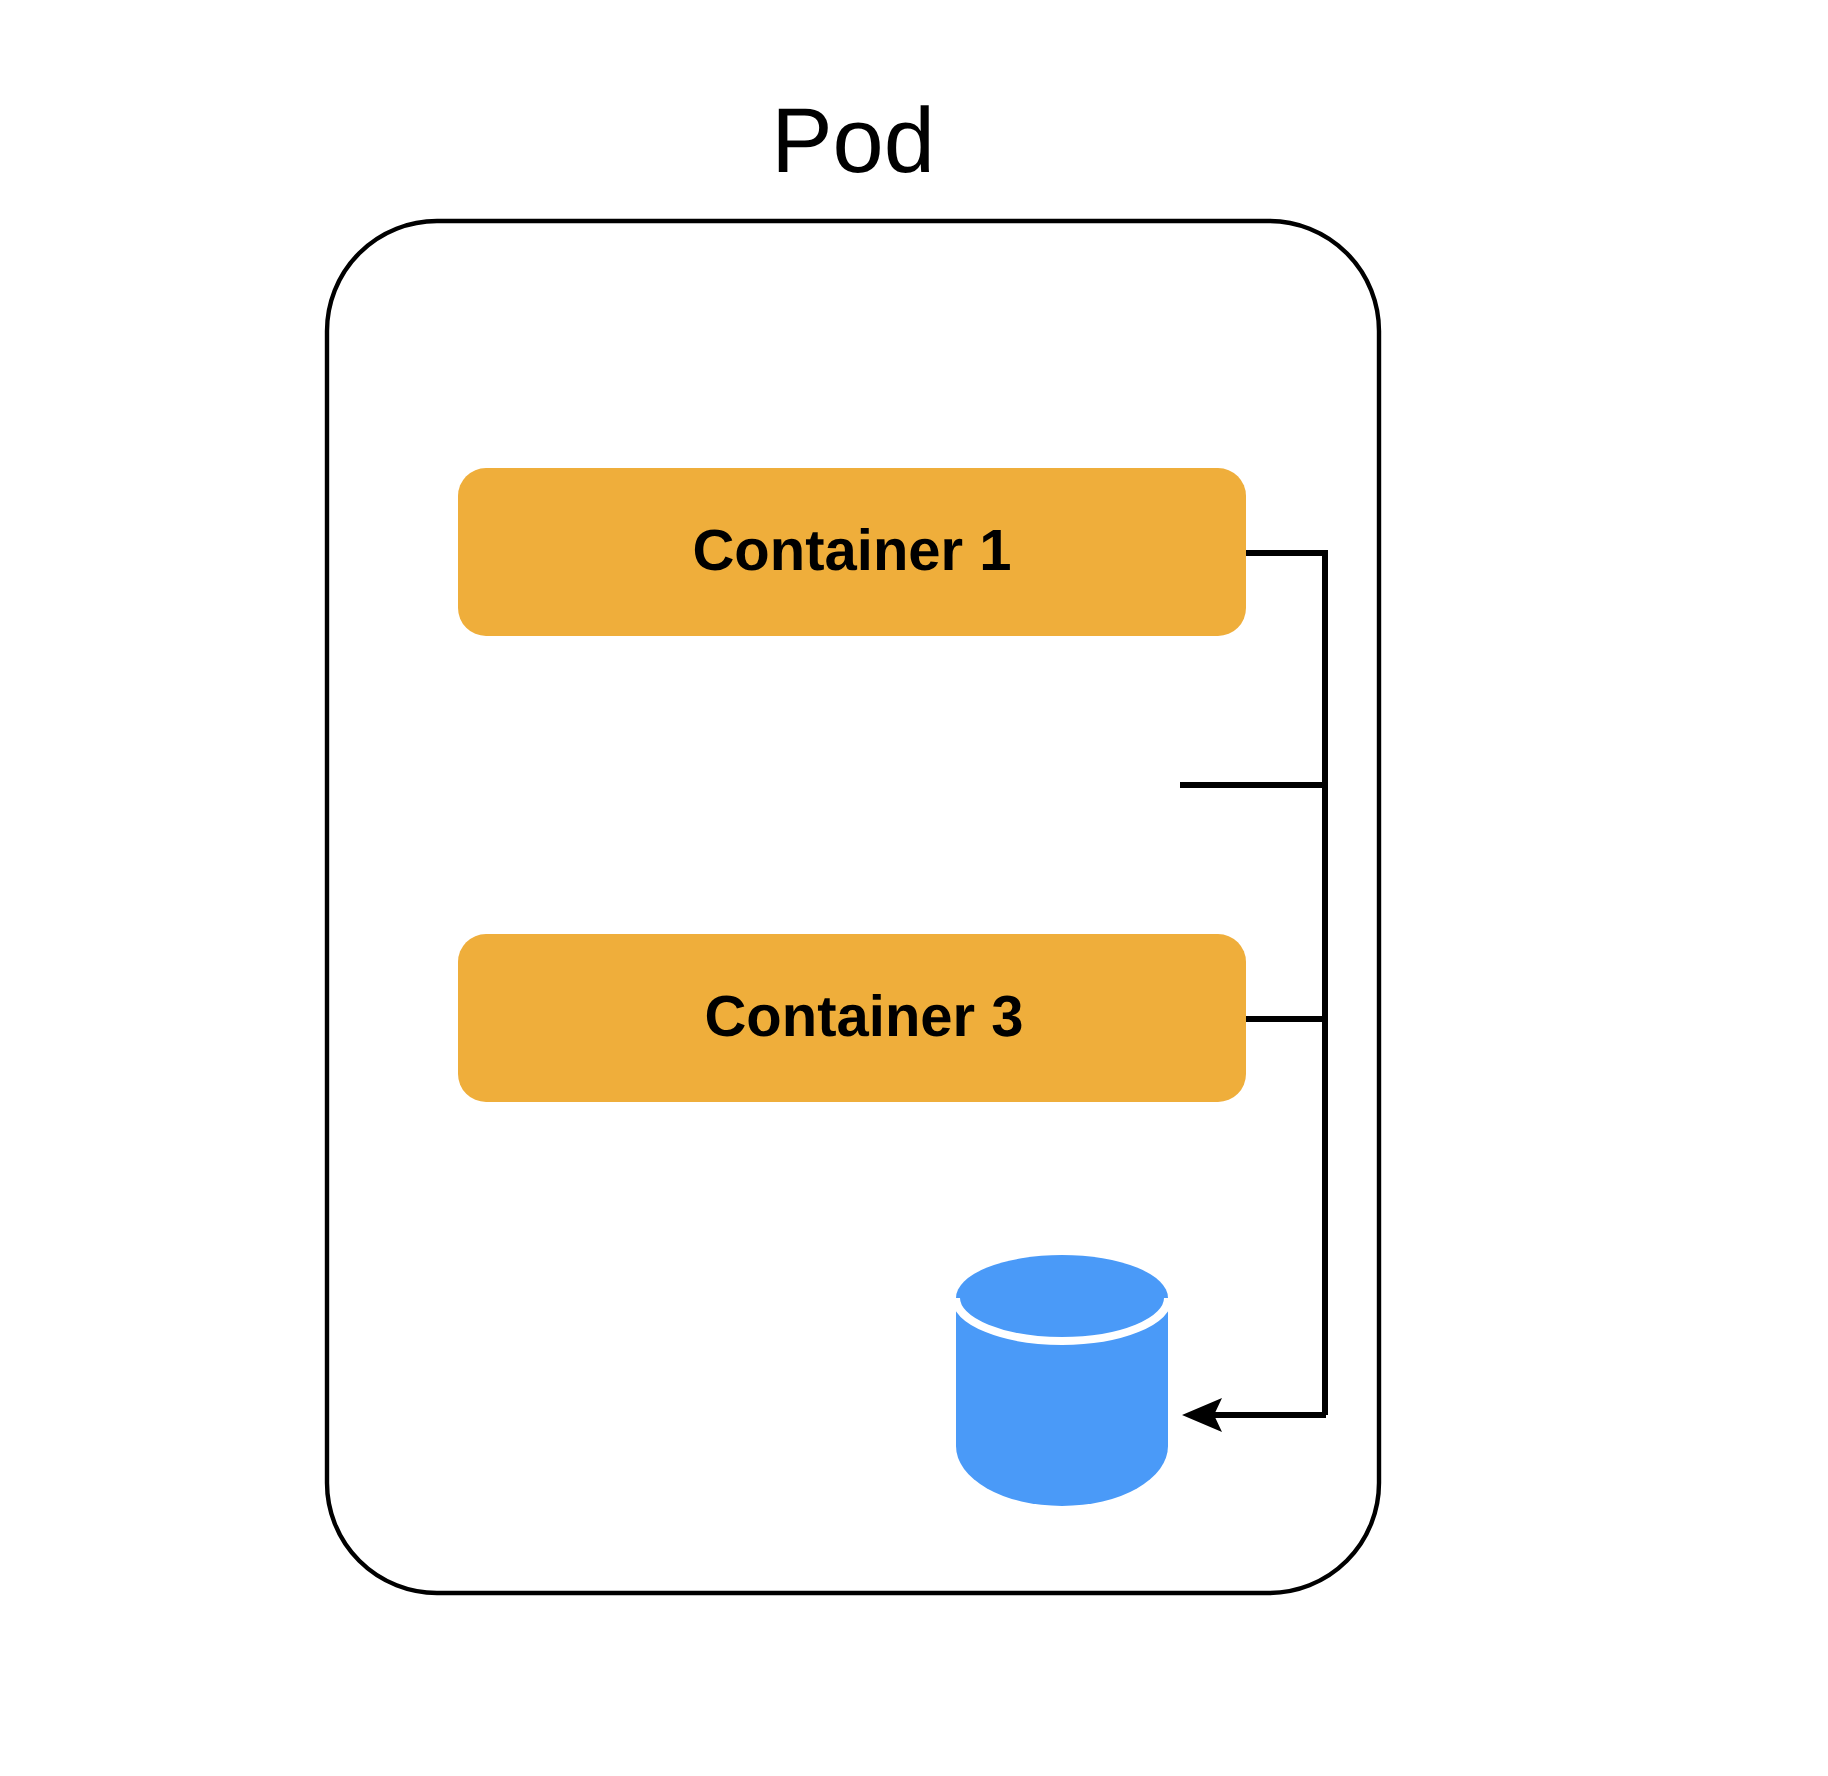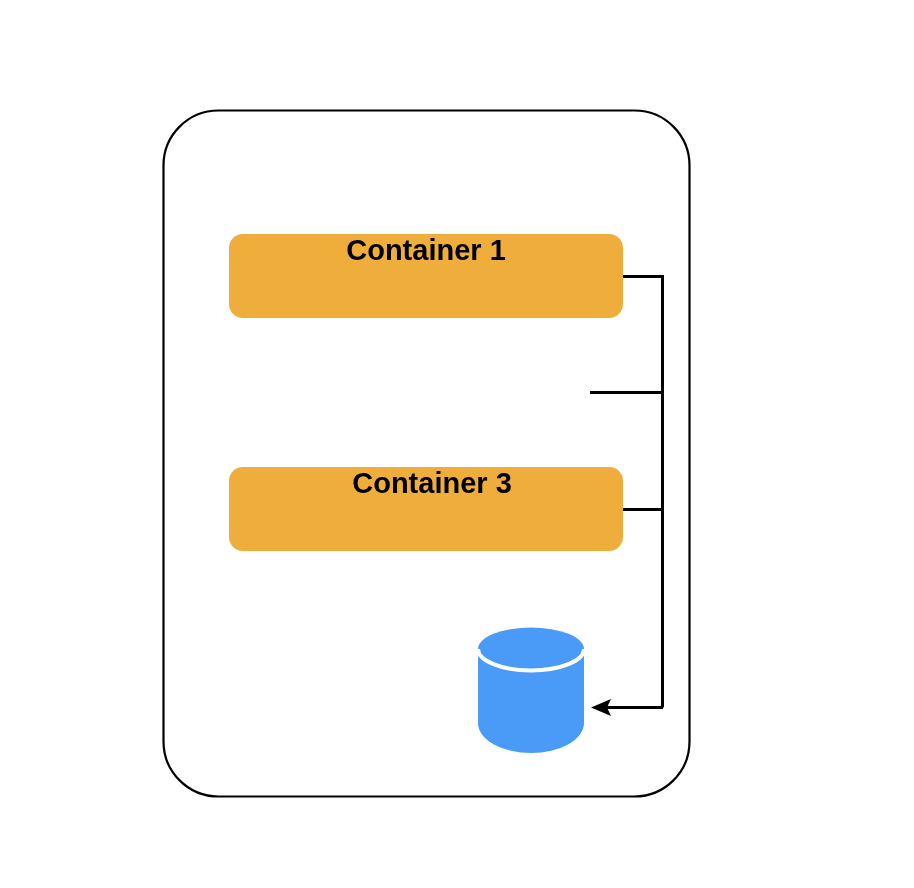--- a/index.html
+++ b/index.html
@@ -40,20 +40,21 @@
     white-space: nowrap;
   }
   .container-box {
     position: absolute;
     left: 229px;
     width: 394px;
     height: 84px;
     border-radius: 14px;
     background: #efae3b;
     display: flex;
+    align-items: center;
     justify-content: center;
     box-sizing: border-box;
   }
   .container-label {
     font-family: "Liberation Sans", sans-serif;
     font-size: 29px;
     font-weight: bold;
     color: #000000;
     letter-spacing: 0px;
     white-space: nowrap;
@@ -69,20 +70,21 @@
     top: 624px;
     width: 112px;
     height: 136px;
   }
 </style>
 </head>
 <body>
 
 <div id="canvas">
 
+  <div class="pod-title">Pod</div>
 
   <svg id="diagram-svg" viewBox="0 0 914 888" xmlns="http://www.w3.org/2000/svg">
 
     <rect x="163.5" y="110.5" width="526" height="686" rx="55" ry="55" fill="#ffffff" stroke="#000000" stroke-width="2.2"></rect>
 
     <line x1="590" y1="276.5" x2="662" y2="276.5" stroke="#000000" stroke-width="3" stroke-linecap="butt"></line>
 
     <line x1="590" y1="392.5" x2="662" y2="392.5" stroke="#000000" stroke-width="3" stroke-linecap="butt"></line>
 
     <line x1="590" y1="509.5" x2="662" y2="509.5" stroke="#000000" stroke-width="3" stroke-linecap="butt"></line>

